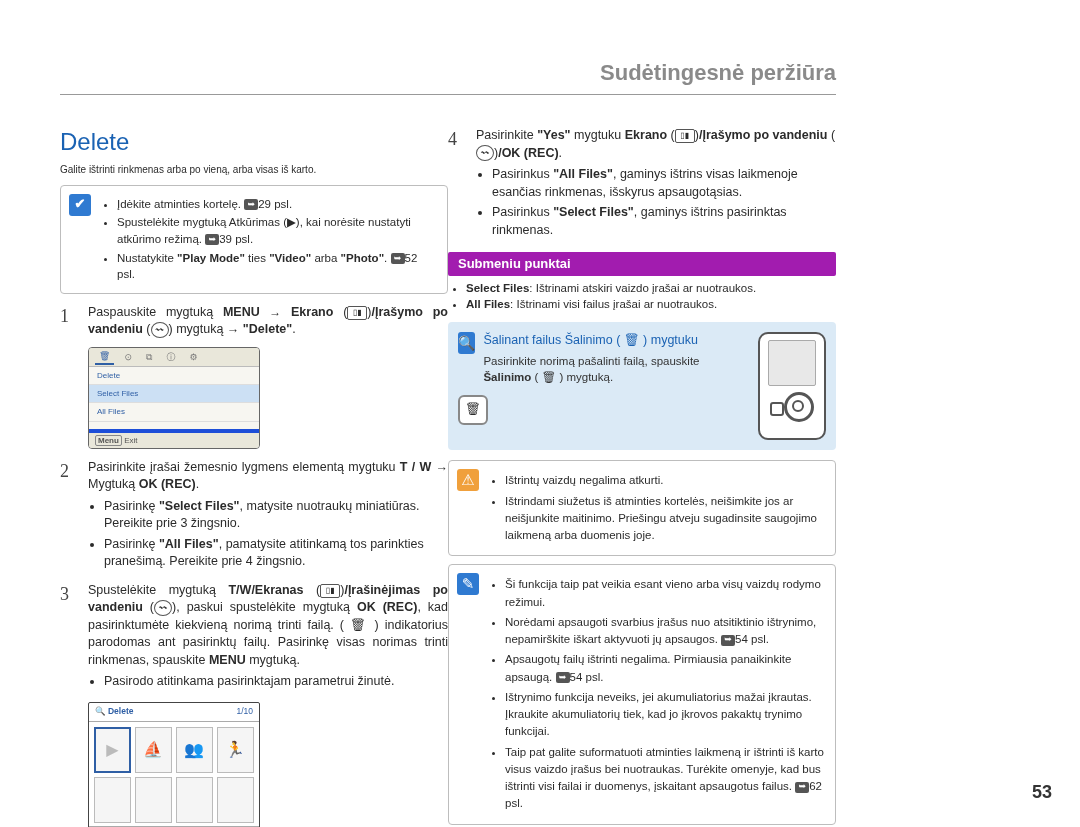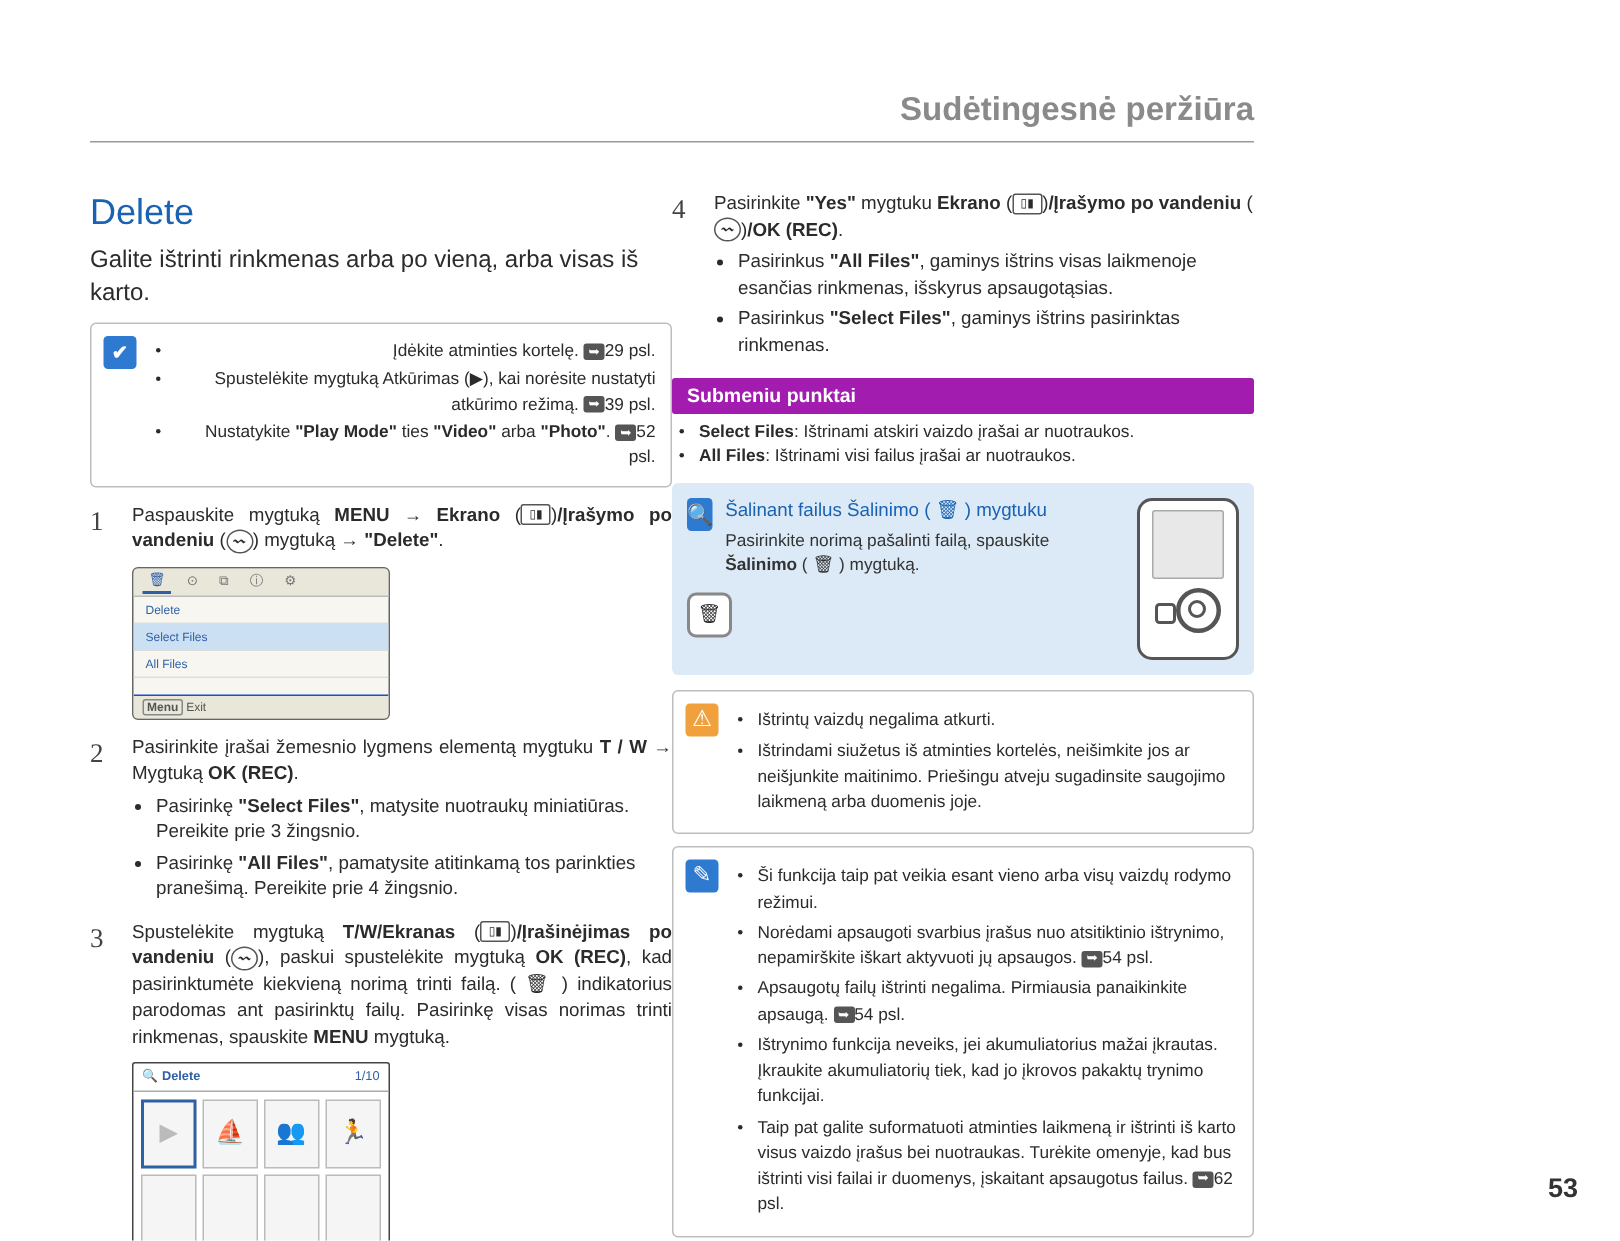--- a/index.html
+++ b/index.html
@@ -37,40 +37,40 @@
     min-width:0;
     font-size:12.5px;
     line-height:1.4;
   }
   h1.section {
     color:#1a62b3;
     font-size:24px;
     font-weight:400;
     margin:0 0 4px 0;
   }
-  .intro { margin:0 0 8px 0; font-size:16px; }
+  .intro { margin:0 0 8px 0; font-size:10px; }
   .info-box {
     border:1px solid #bdbdbd;
     border-radius:4px;
     padding:8px 10px 8px 42px;
     position:relative;
     margin:6px 0 10px 0;
     font-size:11.5px;
     line-height:1.45;
   }
   .info-box .badge {
     position:absolute; left:8px; top:8px;
     width:22px; height:22px; border-radius:3px;
     display:flex; align-items:center; justify-content:center;
     font-weight:700; color:#fff; font-size:13px;
   }
   .badge-blue { background:#2f7ad1; }
   .badge-orange { background:#f0a03c; }
   .info-box ul { margin:0; padding-left:14px; }
-  .info-box li { margin:2px 0;text-align:right; }
+  .info-box li { margin:2px 0; }
   .step {
     display:flex;
     gap:10px;
     margin:8px 0;
     text-align:justify;
   }
   .step-num {
     flex:0 0 18px;
     font-family: Georgia, 'Times New Roman', serif;
     font-size:18px;
@@ -119,21 +119,21 @@
   }
   .screenshot1 .tabs span { padding:1px 4px; }
   .screenshot1 .tabs span:first-child { border-bottom:2px solid #2f5fa5; color:#2f5fa5;}
   .screenshot1 .list div {
     padding:3px 8px; border-bottom:1px solid #ddd;
   }
   .screenshot1 .list div.sel { background:#cce0f4; }
   .screenshot1 .foot {
     position:absolute; bottom:0; left:0; right:0;
     background:#e9e7da; font-size:8px; color:#555;
-    padding:2px 6px; border-top:1px solid #1d4ed8;
+    padding:2px 6px; border-top:4px solid #1d4ed8;
   }
   .screenshot2 {
     width:170px; height:140px;
     border:1px solid #444; border-radius:2px;
     background:#fff;
     margin:6px 0 4px 28px;
     position:relative;
     font-size:8.5px;
     overflow:hidden;
   }
@@ -287,20 +287,23 @@
           </ul>
         </div>
       </div>
 
       <div class="step">
         <div class="step-num">3</div>
         <div class="step-body">
           <span>Spustelėkite mygtuką </span><b>T/W/Ekranas</b>
           (<span class="icon-inline">▯▮</span>)<b>/Įrašinėjimas po vandeniu</b>
           (<span class="icon-inline round">〰</span>)<span>, paskui spustelėkite mygtuką </span><b>OK (REC)</b><span>, kad pasirinktumėte kiekvieną norimą trinti failą. ( 🗑 ) indikatorius parodomas ant pasirinktų failų. Pasirinkę visas norimas trinti rinkmenas, spauskite </span><b>MENU</b><span> mygtuką.</span>
+          <ul>
+              <li>Pasirodo atitinkama pasirinktajam parametrui žinutė.</li>
+            </ul>
         </div>
       </div>
 
       <div class="screenshot2">
         <div class="top">
           <span><span style="color:#2f7ad1">🔍</span> <b>Delete</b></span>
           <span>1/10</span>
         </div>
         <div class="grid">
           <div class="cell sel">▶</div>

